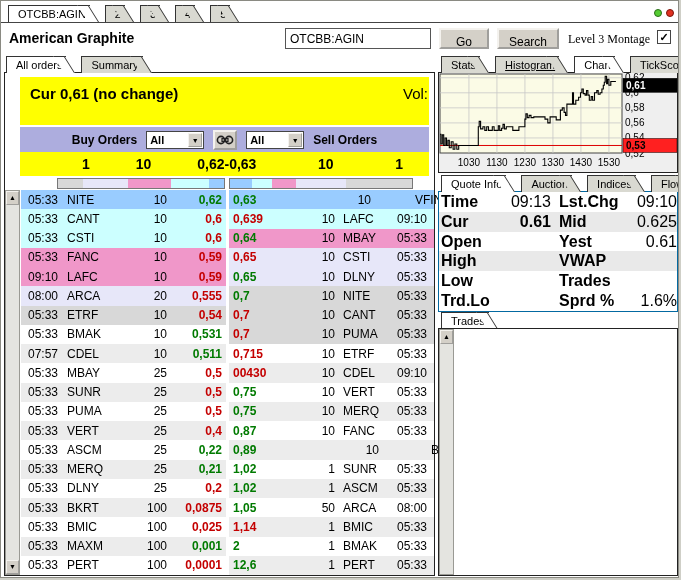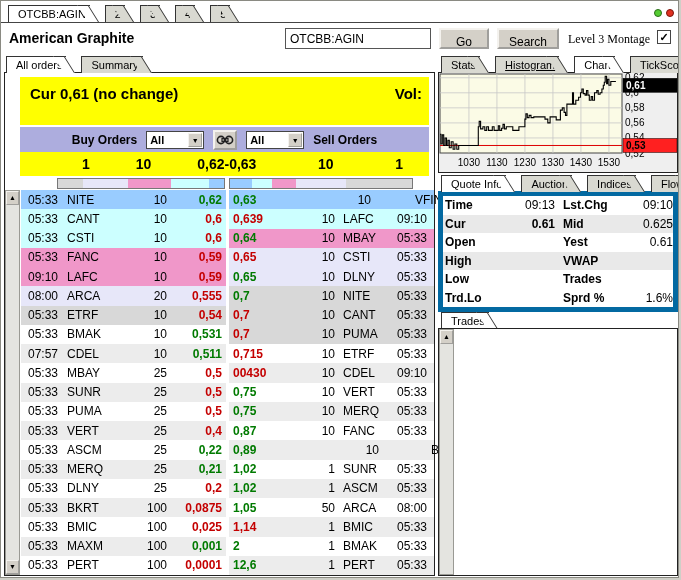--- a/index.html
+++ b/index.html
@@ -31,21 +31,21 @@
   .btn.go{left:438px;width:50px;}
   .btn.search{left:496px;width:62px;}
   .lvl3{position:absolute;left:567px;top:31px;font-size:12px;font-family:Liberation Serif, serif;}
   .checkbox{position:absolute;left:656px;top:29px;width:14px;height:14px;background:#fff;
     border:1px solid #444;text-align:center;line-height:13px;font-size:11px;font-weight:bold;}
 
   
   .montage{position:absolute;left:3px;top:71px;width:431px;height:504px;border:1px solid #222;background:#fff;}
   .yhead{position:absolute;left:15px;top:4px;width:409px;height:48px;background:#ffff00;}
   .yhead .cur{position:absolute;left:10px;top:8px;font-size:15px;font-weight:bold;}
-  .yhead .vol{position:absolute;right:7px;top:8px;font-size:15px;font-weight:bold;}
+  .yhead .vol{position:absolute;right:1px;top:8px;font-size:15px;font-weight:normal;}
   .ctrl{position:absolute;left:15px;top:54px;width:409px;height:25px;background:#adadde;
     display:flex;align-items:center;justify-content:center;gap:9px;font-size:12px;font-weight:bold;}
   .select{display:inline-flex;align-items:center;width:58px;height:18px;background:#fff;
     border:1px solid #444;font-size:11px;font-weight:bold;padding-left:3px;position:relative;}
   .select .dd{position:absolute;right:1px;top:1px;bottom:1px;width:14px;background:#d4d0c8;
     border:1px outset #f4f2ee;font-size:7px;line-height:14px;text-align:center;font-weight:normal;}
   .linkbtn{width:24px;height:20px;background:#d4d0c8;border:2px outset #f4f2ee;padding:0;
     display:inline-flex;align-items:center;justify-content:center;}
   .bbo{position:absolute;left:15px;top:79px;width:409px;height:24px;background:#ffff00;
     font-size:14px;font-weight:bold;display:flex;}
@@ -66,22 +66,22 @@
   .px{font-weight:bold;} .px.up{color:#007a00;} .px.down{color:#c40000;}
 
   .vscroll{position:absolute;width:15px;background:#e4e4e0;border:1px solid #9a9a94;}
   .vscroll .sb{position:absolute;left:0;width:13px;height:14px;background:#d4d0c8;
     border:1px outset #f4f2ee;font-size:7px;line-height:12px;text-align:center;padding:0;}
   .vscroll .up{top:0;} .vscroll .down{bottom:0;}
   .mscroll{left:0;top:117px;height:385px;}
 
   
   .chartbox{position:absolute;left:437px;top:71px;width:240px;height:101px;border:1px solid #222;background:#efefef;}
-  .quotegrid{position:absolute;left:437px;top:190px;width:240px;height:121px;border:5px solid #0369a1;
-    background:#fff;display:flex;flex-direction:column;font-size:12px;}
+  .quotegrid{position:absolute;left:437px;top:190px;width:240px;height:121px;border:1px solid #0369a1;
+    background:#fff;display:flex;flex-direction:column;font-size:16px;}
   .qrow{flex:1;display:grid;grid-template-columns:52px 60px 66px 1fr;align-items:center;}
   .qrow.alt{background:#e9e9e9;}
   .qrow .l{font-weight:bold;padding-left:2px;} .qrow .v{text-align:right;}
   .qrow .l2{padding-left:8px;} .qrow .v.bold{font-weight:bold;}
   .tradespanel{position:absolute;left:437px;top:327px;width:240px;height:248px;border:1px solid #222;background:#fff;}
   .tscroll{left:0;top:0;height:246px;}
 
   .tabs-montage{left:5px;top:54px;}
   .tabs-chart{left:440px;top:54px;}
   .tabs-quote{left:440px;top:173px;}

